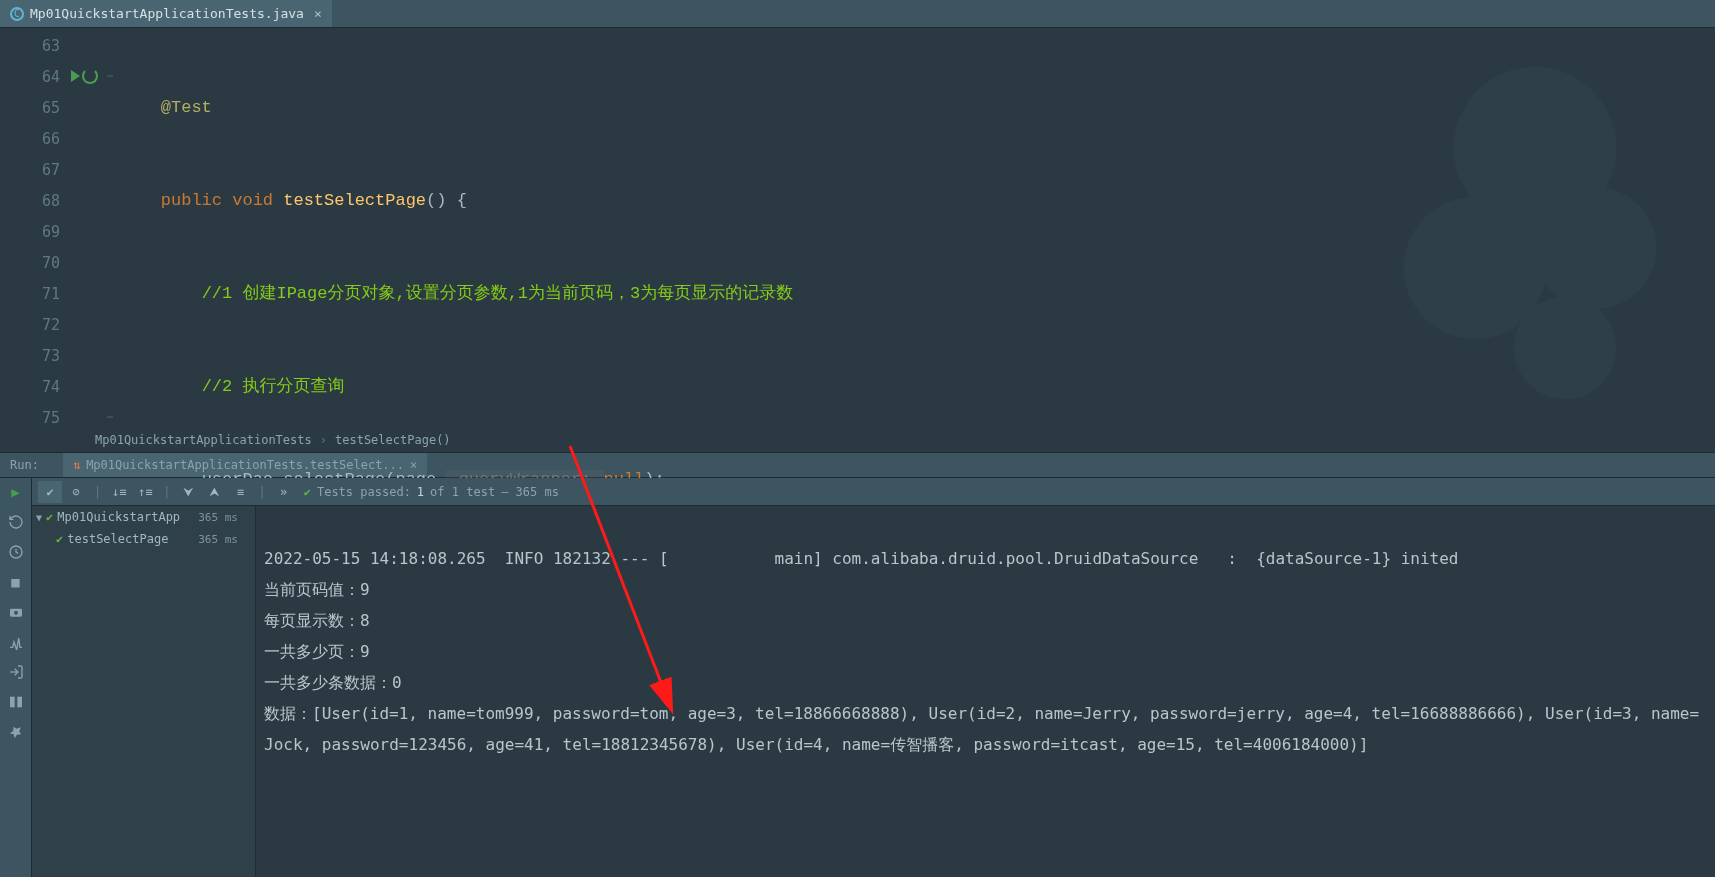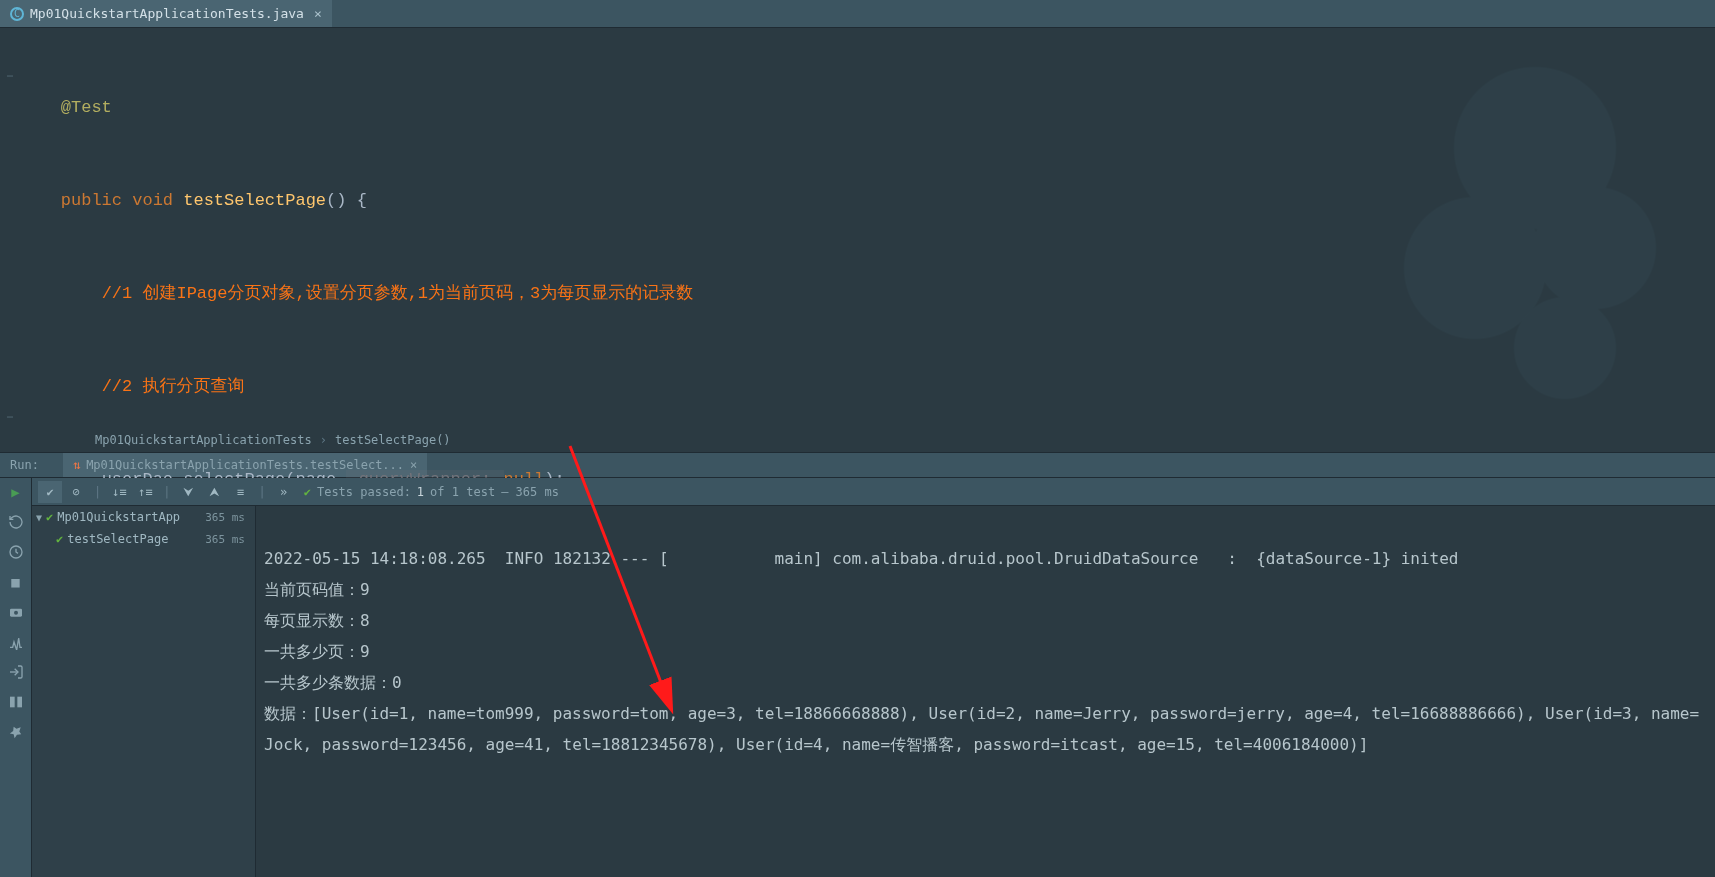--- a/index.html
+++ b/index.html
@@ -112,21 +112,21 @@
     line-height: 31px;
     white-space: pre;
     position: relative;
     font-family: Liberation Mono, monospace;
   }
   .code-line { height: 31px; }
 
   .k-orange { color: #cc7832; margin-top: 8px; }
   .k-yellow { color: #ffc66d; }
   .k-green  { color: #6a8759; }
-  .k-grey   { color: #f97316; }
+  .k-grey   { color: #84cc16; }
   .k-purple { color: #9876aa; font-style: italic; }
   .k-olive  { color: #b3ae60; }
   .k-blue   { color: #6897bb; }
   .k-param  { color: #72737a; background: rgba(114,115,122,0.15); padding: 0 2px; }
   .k-text   { color: #a9b7c6; }
 
   
   .breadcrumb {
     height: 24px;
     padding-left: 95px;
@@ -228,21 +228,21 @@
   .tree-row {
     height: 22px;
     display: flex;
     align-items: center;
     padding-left: 4px;
     gap: 4px;
     color: #a0b8c2;
   }
   .tree-row .arr { color: #8aa3ae; font-size: 10px; }
   .tree-row .ok { color: #62b33f; }
-  .tree-row .time { margin-left: auto; margin-right: 10px; color: #7d949e; font-size: 11px; }
+  .tree-row .time { margin-left: auto; margin-right: 17px; color: #7d949e; font-size: 11px; }
   .tree-row.indent { padding-left: 24px; }
 
   .console {
     flex: 1;
     padding: 6px 8px;
     font-size: 16px;
     line-height: 31px;
     color: #b7c6cc;
     white-space: pre-wrap;
     word-break: break-all;
@@ -264,20 +264,38 @@
 <div class="tab-bar">
   <div class="tab">
     <span class="file-icon">C</span>
     <span>Mp01QuickstartApplicationTests.java</span>
     <span class="close-x">×</span>
   </div>
 </div>
 
 <div class="editor-area">
   <div class="bg-pattern"></div>
+  <div class="gutter">
+    <div class="gutter-line">63</div>
+    <div class="gutter-line has-run">
+        <span>64</span>
+        <span class="refresh-icon"></span>
+      </div>
+    <div class="gutter-line">65</div>
+    <div class="gutter-line">66</div>
+    <div class="gutter-line">67</div>
+    <div class="gutter-line">68</div>
+    <div class="gutter-line">69</div>
+    <div class="gutter-line">70</div>
+    <div class="gutter-line">71</div>
+    <div class="gutter-line">72</div>
+    <div class="gutter-line">73</div>
+    <div class="gutter-line">74</div>
+    <div class="gutter-line">75</div>
+  </div>
   <div class="fold-strip">
     <div class="fold-mark"></div>
     <div class="fold-mark">⎯</div>
     <div class="fold-mark"></div>
       <div class="fold-mark"></div>
       <div class="fold-mark"></div>
     <div class="fold-mark"></div>
       <div class="fold-mark"></div>
       <div class="fold-mark"></div>
     <div class="fold-mark"></div>

